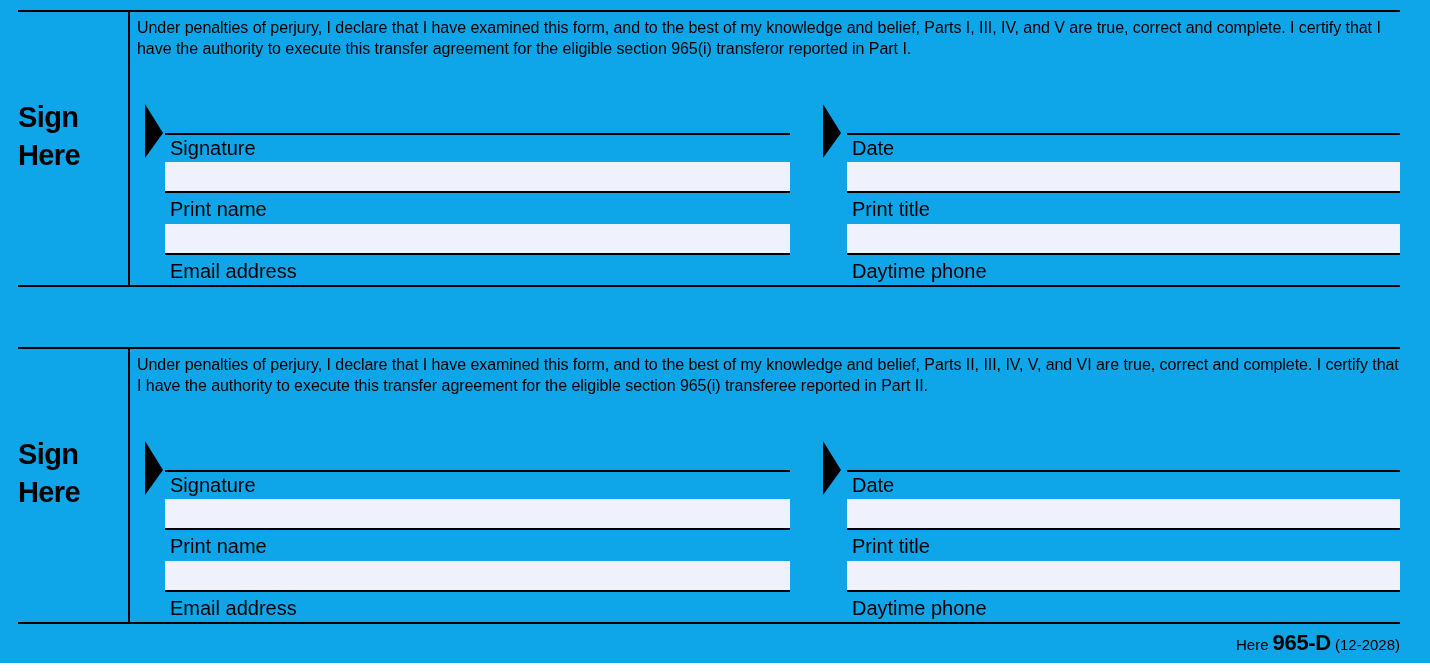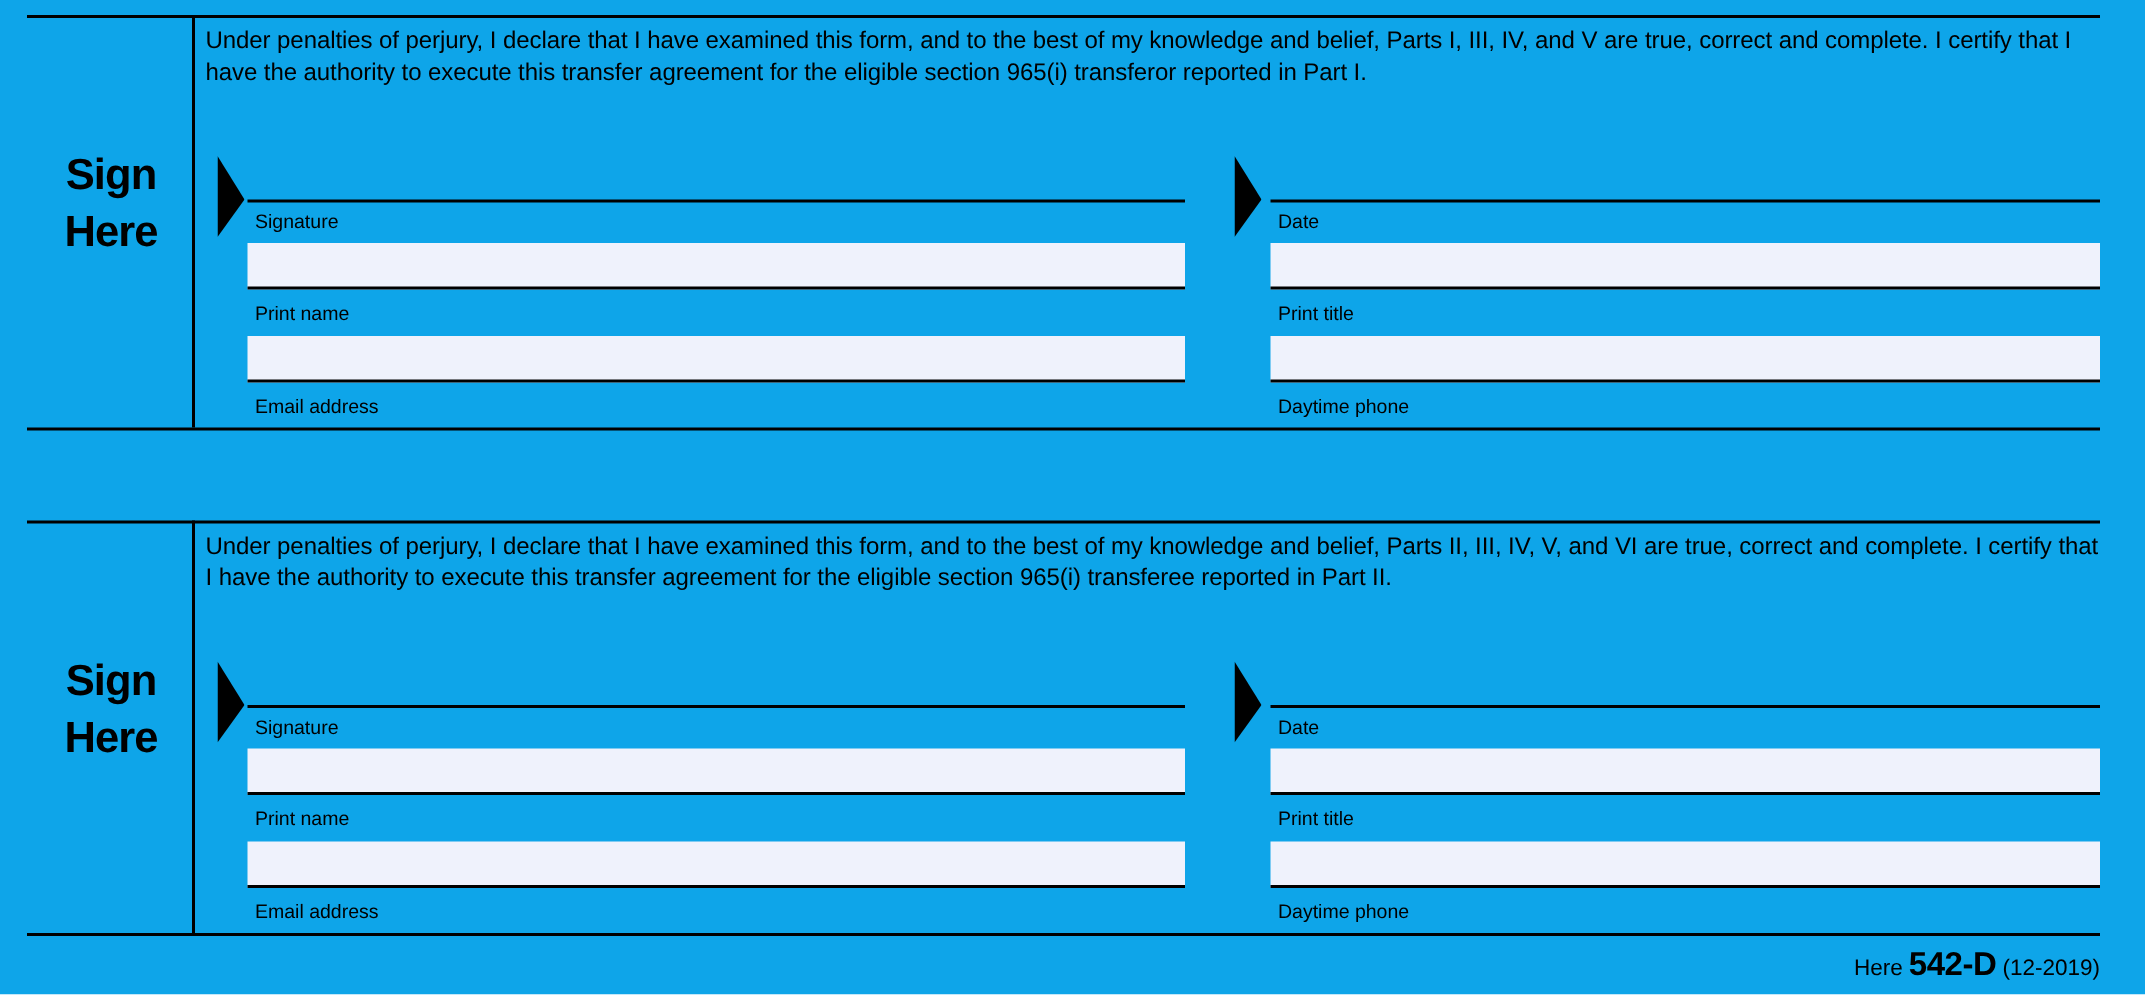--- a/index.html
+++ b/index.html
@@ -8,34 +8,34 @@
   .canvas { position:relative; width:1430px; height:663px; background:#0ea5e9; overflow:hidden; }
 
   .hline { position:absolute; left:18px; width:1382px; height:2px; background:#000; }
   .vline { position:absolute; left:128px; width:2px; height:275px; background:#000; }
 
   .section { position:absolute; left:18px; width:1382px; height:275px; }
 
   .declaration { position:absolute; left:119px; top:7px; width:1270px;
                  font-size:16px; line-height:21px; letter-spacing:-0.05px; }
 
-  .sign-here { position:absolute; left:0; top:88px; width:112px; text-align:center;
+  .sign-here { position:absolute; left:0; top:88px; width:112px; text-align:left;
                font-weight:bold; font-size:29px; line-height:38px; letter-spacing:-0.6px; }
 
   .arrow { position:absolute; top:94px; width:18px; height:54px; }
   .arrow.a-left  { left:127px; }
   .arrow.a-right { left:805px; }
 
   .col { position:absolute; top:0; height:100%; }
   .col.c-left  { left:147px; width:625px; }
   .col.c-right { left:829px; width:553px; }
 
   .sigline { position:absolute; top:123px; left:0; width:100%; height:1.5px; background:#000; }
 
-  .lab { position:absolute; left:5px; font-size:13px; line-height:20px; white-space:nowrap; }
+  .lab { position:absolute; left:5px; font-size:20px; line-height:20px; white-space:nowrap; }
   .lab.l1 { top:128px; }
   .lab.l2 { top:189px; }
   .lab.l3 { top:251px; }
 
   .field { position:absolute; left:0; width:100%; height:31px; background:#eff2fc;
            border:none; border-bottom:2px solid #000; border-radius:0; outline:none;
            font-family:"Liberation Sans", sans-serif; font-size:16px; padding:0 6px; }
   .field.f1 { top:152px; }
   .field.f2 { top:214px; }
 
@@ -121,16 +121,16 @@
       <div class="sigline"></div>
       <div class="lab l1">Date</div>
       <input class="field f1" type="text" style="background: rgb(239, 242, 252);">
       <div class="lab l2">Print title</div>
       <input class="field f2" type="text" style="background: rgb(239, 242, 252);">
       <div class="lab l3">Daytime phone</div>
     </div>
   </div>
 
   <div class="footer">
-    <span>Here</span><span class="num">542-D</span><span>(12-2019)</span>
+    <span>Here</span><span class="num">965-D</span><span>(12-2028)</span>
   </div>
 
 </div>
 
 </body></html>

